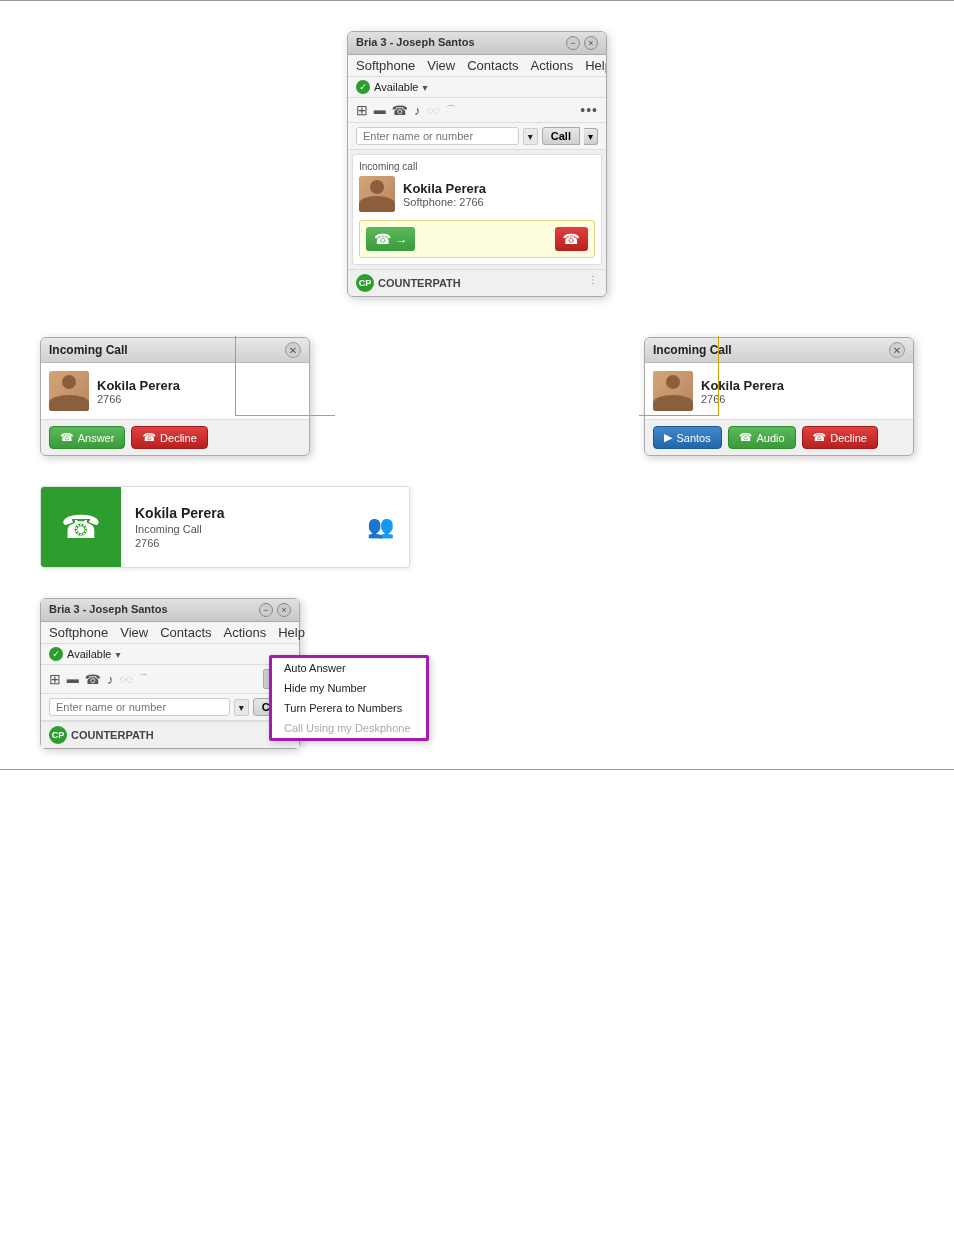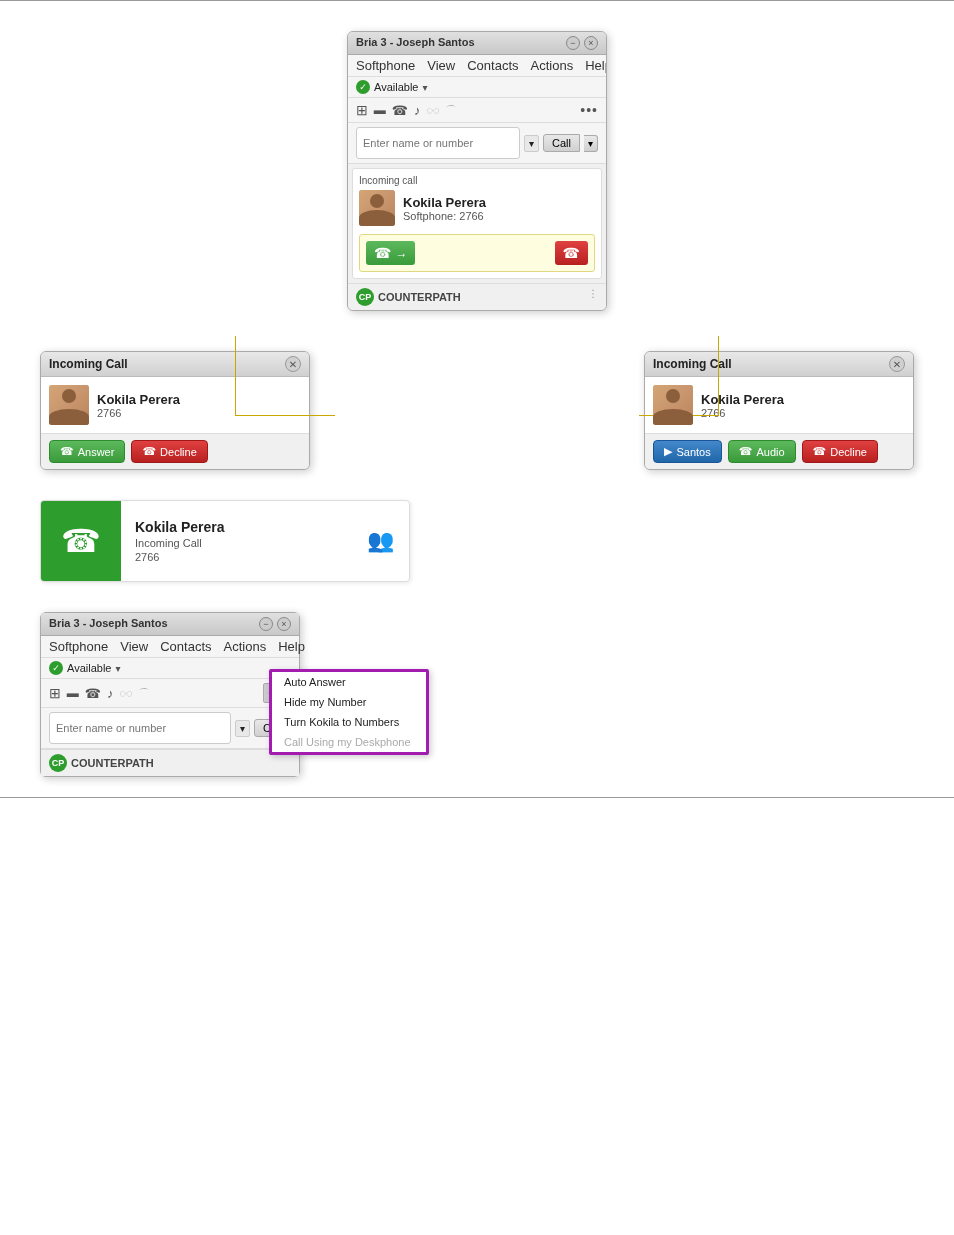--- a/index.html
+++ b/index.html
@@ -127,40 +127,40 @@
       align-items: center;
       padding: 4px 8px;
       background: #f5f5f5;
       border-bottom: 1px solid #ddd;
       gap: 4px;
     }
     .dial-input {
       flex: 1;
       border: 1px solid #ccc;
       border-radius: 3px;
-      padding: 9px 6px;
+      padding: 2px 6px;
       font-size: 11px;
       color: #999;
       background: #fff;
     }
     .dial-arrow {
       border: 1px solid #ccc;
       background: #e8e8e8;
       padding: 2px 4px;
       font-size: 10px;
       cursor: pointer;
       border-radius: 2px;
     }
     .call-btn {
       background: linear-gradient(to bottom, #e8e8e8, #d0d0d0);
       border: 1px solid #aaa;
       border-radius: 3px 0 0 3px;
       padding: 2px 8px;
       font-size: 11px;
-      font-weight: normal;
+      font-weight: bold;
       cursor: pointer;
     }
     .call-arrow {
       background: linear-gradient(to bottom, #e8e8e8, #d0d0d0);
       border: 1px solid #aaa;
       border-left: none;
       border-radius: 0 3px 3px 0;
       padding: 2px 4px;
       font-size: 10px;
       cursor: pointer;
@@ -702,19 +702,19 @@
     <div class="sw-footer">
       <div class="counterpath-logo">
         <div class="cp-icon">CP</div>
         <span>COUNTERPATH</span>
       </div>
     </div>
 
     <div class="dropdown-menu">
       <div class="dropdown-item">Auto Answer</div>
       <div class="dropdown-item">Hide my Number</div>
-      <div class="dropdown-item">Turn Kokila to Numbers</div>
+      <div class="dropdown-item">Turn Perera to Numbers</div>
       <div class="dropdown-item disabled">Call Using my Deskphone</div>
     </div>
   </div>
 </div>
 
 <div class="h-divider"></div>
 
 </body></html>

